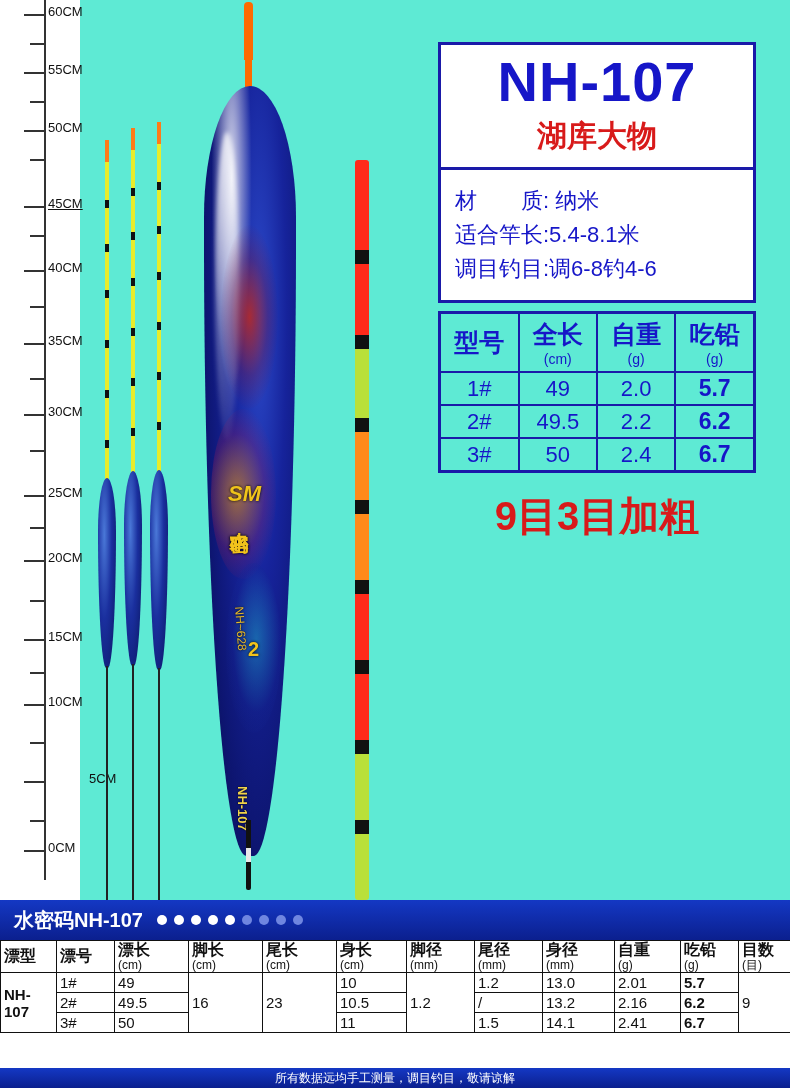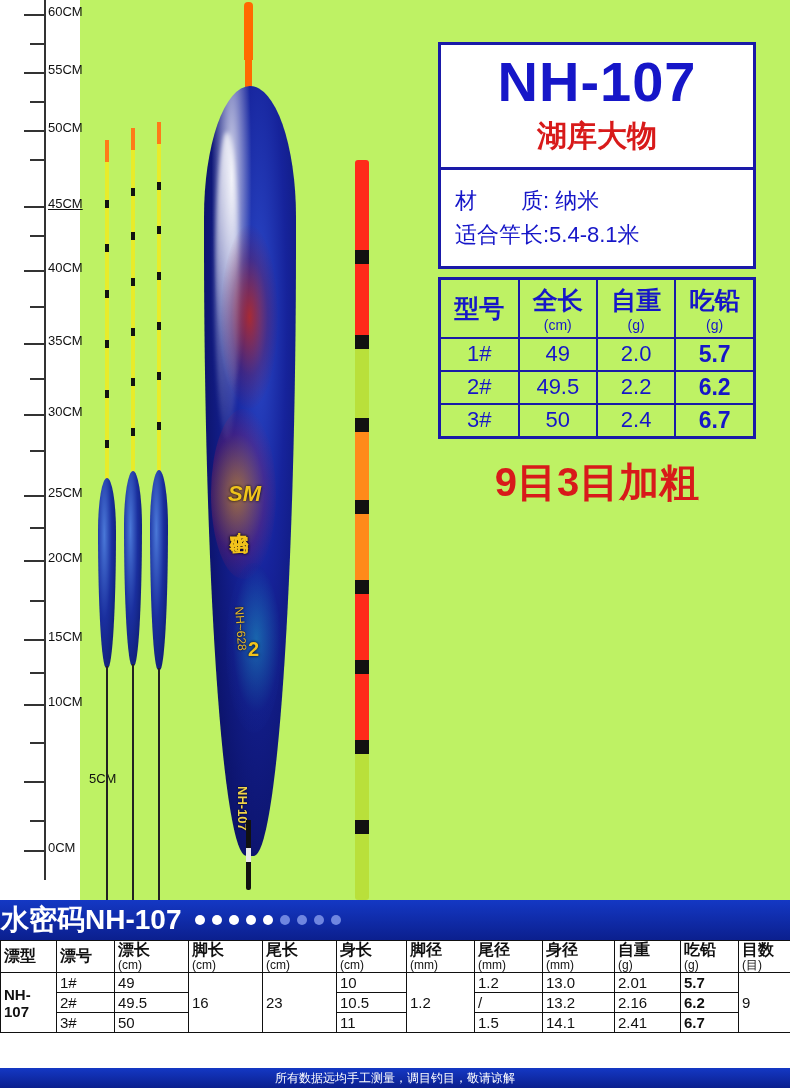--- a/index.html
+++ b/index.html
@@ -8,21 +8,21 @@
     width: 790px; height: 1088px;
     font-family: "Liberation Sans", sans-serif;
     background: #ffffff;
     position: relative;
     overflow: hidden;
   }
 
   
   .top-area {
     position: absolute; left:0; top:0; width:790px; height:900px;
-    background: #bef264;
+    background: #5eead4;
   }
 
   
   .ruler {
     position:absolute; left:0; top:0; width:80px; height:900px;
     background:#fff;
   }
   .ruler .axis {
     position:absolute; left:44px; top:0; width:2px; height:880px; background:#333;
   }
@@ -194,21 +194,21 @@
     font-size:40px; font-weight:bold;
   }
 
   
   .blue-bar {
     position:absolute; left:0; top:900px; width:790px; height:40px;
     background: linear-gradient(to bottom, #1438c4 0%, #0b1f8e 100%);
     display:flex; align-items:center;
   }
   .blue-bar .bb-title {
-    color:#fff; font-size:28px; font-weight:bold; padding-left:1px;
+    color:#fff; font-size:20px; font-weight:bold; padding-left:14px;
   }
   .dots { display:flex; align-items:center; gap:7px; margin-left:14px; }
   .dots span { width:10px; height:10px; border-radius:50%; background:#fff; display:block; }
   .dots span.dim { background:#6f86e0; }
 
   
   .bottom-wrap {
     position:absolute; left:0; top:940px; width:790px; height:128px;
     background:#fff;
   }
@@ -321,20 +321,21 @@
 
   <div class="info-panel">
     <div class="title-box">
       <div class="title-main">NH-107</div>
       <div class="title-sub">湖库大物</div>
     </div>
 
     <div class="spec-box">
       <div class="spec-line">材　　质: 纳米</div>
       <div class="spec-line">适合竿长:5.4-8.1米</div>
+      <div class="spec-line">调目钓目:调6-8钓4-6</div>
     </div>
 
     <table class="spec-table">
       <tbody>
           <tr>
         <th><span>型号</span></th>
         <th><span>全长</span><span class="unit">(cm)</span></th>
         <th><span>自重</span><span class="unit">(g)</span></th>
         <th><span>吃铅</span><span class="unit">(g)</span></th>
       </tr>

